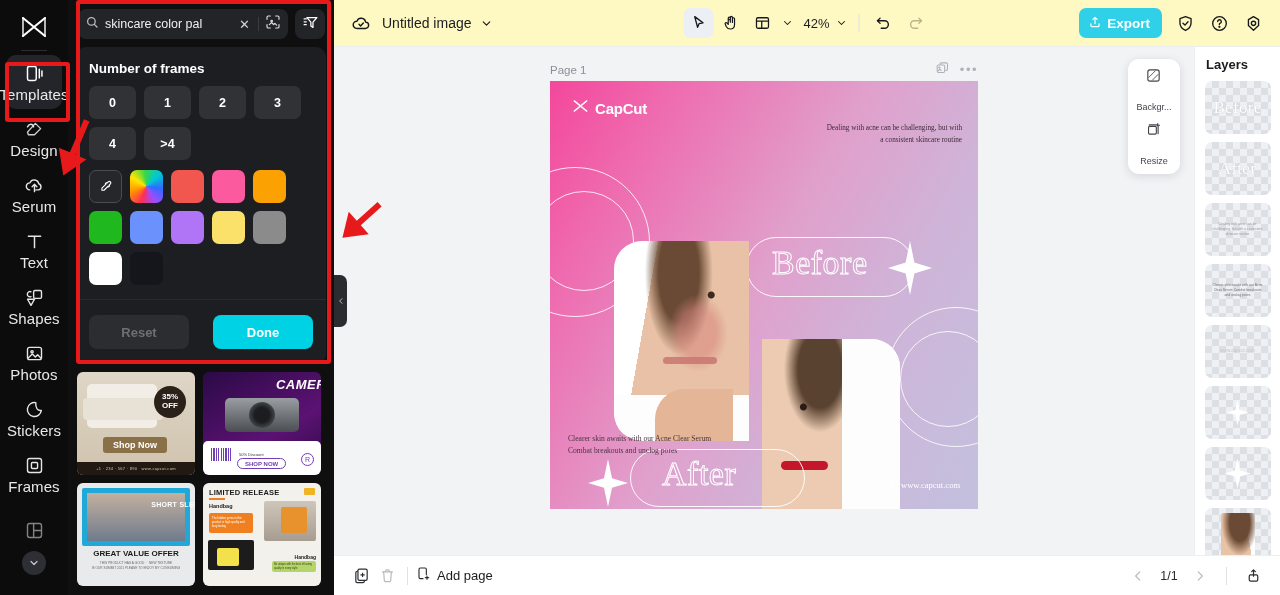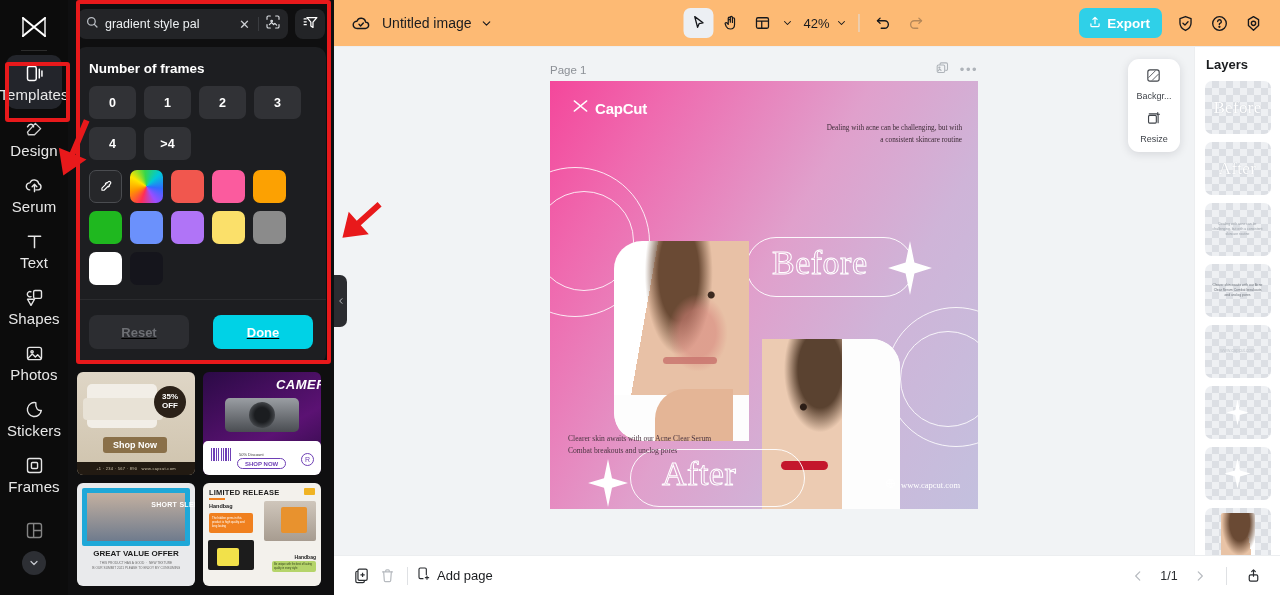--- a/index.html
+++ b/index.html
@@ -64,37 +64,37 @@
     width: 47px; height: 33px; background: #313236; border-radius: 7px;
     display: flex; align-items: center; justify-content: center;
     font-size: 12.5px; font-weight: bold; color: #ffffff; cursor: pointer;
   }
   .swatches { display: flex; flex-wrap: wrap; gap: 8px; margin-bottom: 14px; }
   .sw { width: 33px; height: 33px; border-radius: 7px; cursor: pointer; }
   .sw.picker { background: #26272a; border: 1px solid #4a4c50;
     display: flex; align-items: center; justify-content: center; }
   .sw.rainbow { background: conic-gradient(from 200deg,#ff2d55,#ff9500,#ffe600,#36d64a,#00c8d7,#2f6bff,#9b4dff,#ff2d55); }
   .panel-sep { height: 1px; background: #2a2b2e; margin: 0 -13px; }
-  .actions { display: flex; gap: 24px; padding: 15px 0 15px; text-decoration: underline; }
+  .actions { display: flex; gap: 24px; padding: 15px 0 15px; }
   .btn { flex: 1; height: 34px; border-radius: 8px; border: none;
     font-size: 13px; font-weight: bold; cursor: pointer; }
   .btn.reset { background: #2c2d31; color: #6d6f74; }
   .btn.done { background: #00d2e6; color: #ffffff; }
 
   .tpl-grid {
     display: flex; flex-wrap: wrap; gap: 8px; padding: 8px 9px; overflow: hidden;
   }
   .tpl { width: 118px; height: 103px; border-radius: 6px; overflow: hidden;
     position: relative; cursor: pointer; background: #1a1a1a; padding-left: 44px; }
 
   
   .main { flex: 1; display: flex; flex-direction: column; position: relative; background: #fff; }
   .topbar {
     height: 47px; display: flex; align-items: center; border-bottom: 1px solid #eceef0;
-    padding: 0 12px; background: #fdba74; position: relative;
+    padding: 0 12px; background: #fef9c3; position: relative;
   }
   .tb-icon { width: 30px; height: 30px; border-radius: 7px;
     display: flex; align-items: center; justify-content: center; cursor: pointer; color: #1a1c1f; }
   .tb-icon.sel { background: #eceff3; }
   .doc-title { font-size: 14px; color: #1a1c1f; margin-left: 6px; }
   .tb-center { position: absolute; left: 50%; transform: translateX(-50%);
     display: flex; align-items: center; gap: 2px; }
   .zoom-val { font-size: 13px; color: #1a1c1f; margin: 0 2px 0 6px; }
   .vsep { width: 1px; height: 18px; background: #dfe1e4; margin: 0 7px; }
   .tb-right { margin-left: auto; display: flex; align-items: center; gap: 4px; }
@@ -119,21 +119,21 @@
     width: 13px; height: 52px; background: #2b2c30;
     border-radius: 0 7px 7px 0; display: flex; align-items: center; justify-content: center;
     cursor: pointer; z-index: 6;
   }
 
   .float-tools {
     position: absolute; right: 14px; top: 12px; width: 52px;
     background: #fff; border-radius: 11px; box-shadow: 0 2px 10px rgba(20,25,35,.13);
     padding: 8px 0; display: flex; flex-direction: column; align-items: center; gap: 9px; z-index: 3;
   }
-  .ft-item { display: flex; flex-direction: column; align-items: center; gap: 3px; cursor: pointer; }
+  .ft-item { display: flex; flex-direction: column; align-items: center; gap: 14px; cursor: pointer; }
   .ft-item .lb { font-size: 9px; color: #41454b; max-width: 48px; overflow: hidden;
     white-space: nowrap; text-overflow: ellipsis; }
 
   
   .layers { width: 86px; background: #fff; border-left: 1px solid #eceef0;
     padding: 10px 0 0; display: flex; flex-direction: column; align-items: center; overflow: hidden; }
   .layers-title { font-size: 13px; font-weight: bold; color: #1a1c1f; align-self: flex-start;
     margin: 0 0 9px 11px; }
   .layer {
     width: 66px; height: 53px; border-radius: 7px; margin-bottom: 8px; cursor: pointer;
@@ -297,21 +297,21 @@
   <div class="panel">
 
     <div class="panel-search-row">
       <div class="searchbox">
         <span>
           <svg width="14" height="14" viewBox="0 0 24 24" fill="none" stroke="#b9bdc3" stroke-width="2.2" stroke-linecap="round">
             <circle cx="11" cy="11" r="6.5"></circle>
               <path d="M16 16l4.5 4.5"></path>
           </svg>
         </span>
-        <span class="q" title="Search templates">gradient style pal</span>
+        <span class="q" title="Search templates">skincare color pal</span>
         <span class="sb-x">✕</span>
         <span class="sb-sep"></span>
         <span>
           <svg width="16" height="16" viewBox="0 0 24 24" fill="none" stroke="#dfe2e6" stroke-width="1.7" stroke-linecap="round" stroke-linejoin="round">
             <path d="M3 8V5a2 2 0 0 1 2-2h3M16 3h3a2 2 0 0 1 2 2v3M21 16v3a2 2 0 0 1-2 2h-3M8 21H5a2 2 0 0 1-2-2v-3"></path>
             <circle cx="10" cy="10.6" r="1.2"></circle>
               <path d="M6.5 16l3.2-3.2L13 15.8l1.8-1.7 2.7 2.6"></path>
           </svg>
         </span>
       </div>

